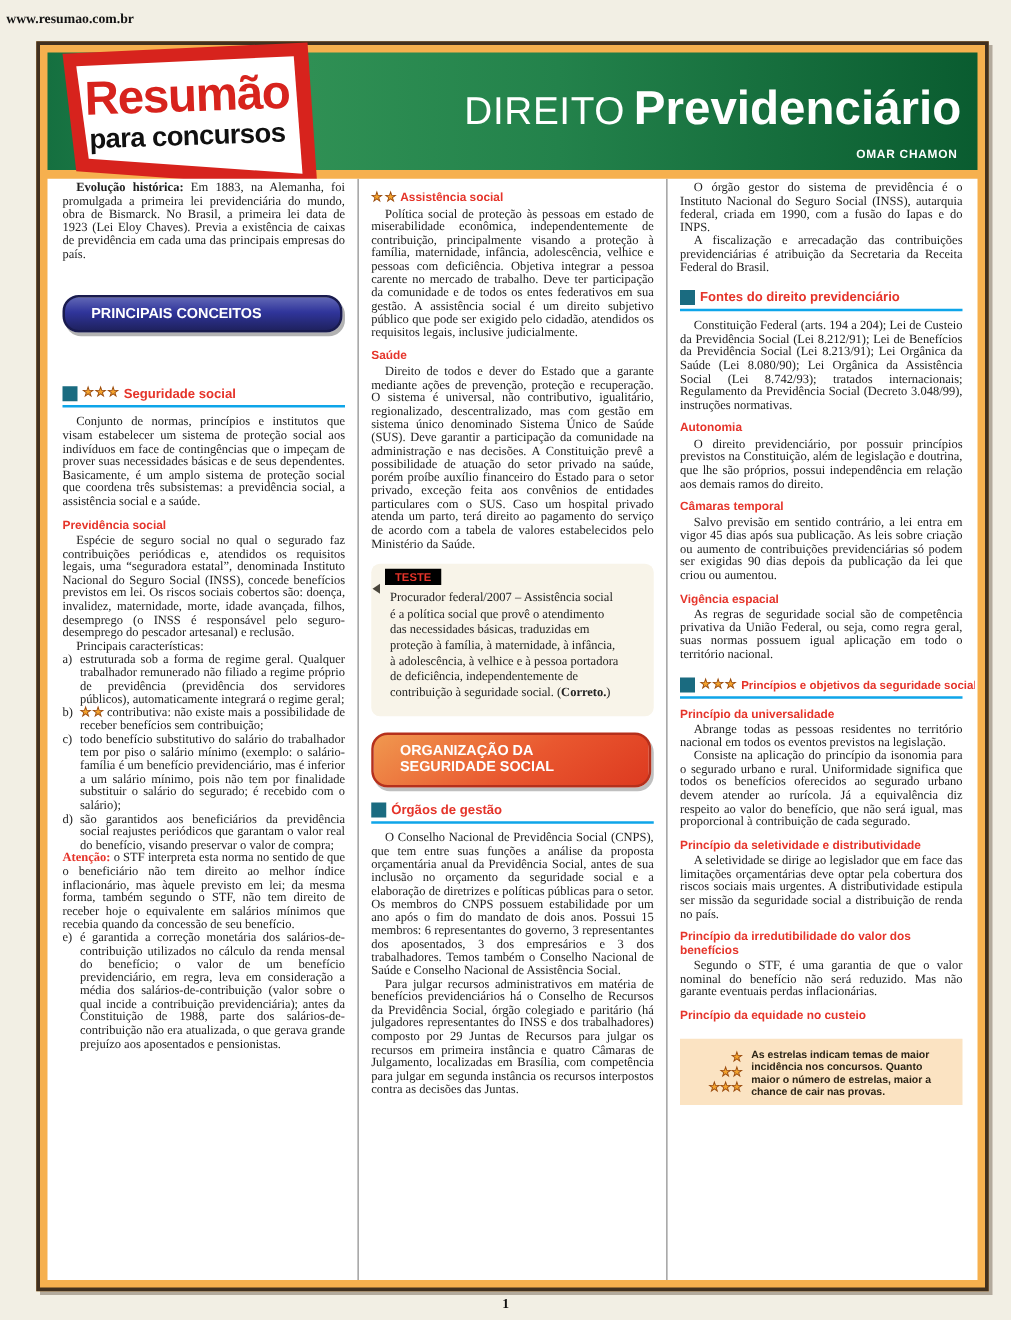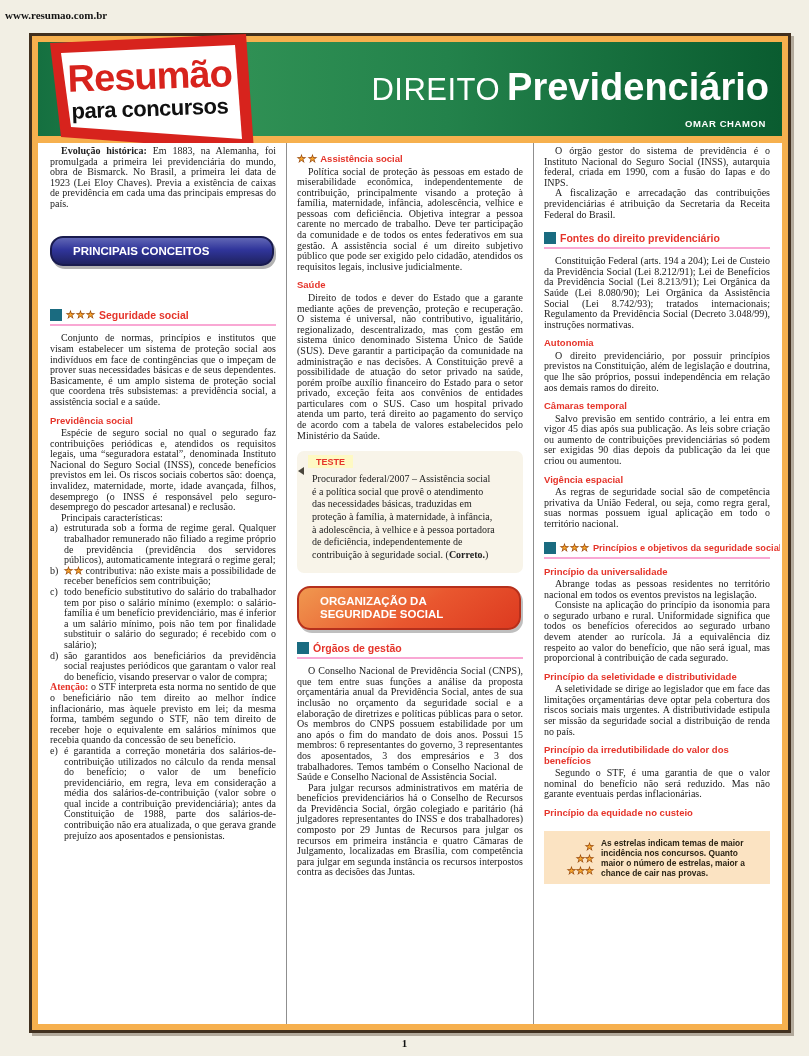--- a/index.html
+++ b/index.html
@@ -41,21 +41,21 @@
   p.body { font:10px/10.6px "Liberation Serif", serif; text-align:justify; color:#212121; margin:0; }
   .ind { text-indent:11px; }
   .lead { font-weight:bold; }
   .red-lead { font-weight:bold; color:#e5342a; }
 
   .sub { font:bold 9.5px/10.5px "Liberation Sans", sans-serif; color:#e5342a; margin:8px 0 2px; }
   .sub .star { margin-right:1px; }
 
   .sechead {
     display:flex; align-items:center; gap:4px;
-    border-bottom:2px solid #f9a8d4; padding:1px 0 3px; margin:11px 0 7px;
+    border-bottom:2px solid #0ea5e9; padding:1px 0 3px; margin:11px 0 7px;
   }
   .sq { width:12px; height:12px; background:#1a6b80; flex:none; }
   .sectitle { font:bold 10.5px "Liberation Sans", sans-serif; color:#e5342a; white-space:nowrap; }
   .sechead.small .sectitle { font-size:9.2px; }
   .stars { display:inline-flex; gap:1px; }
   .star { font-size:10px; color:#f5a42d; -webkit-text-stroke:.7px #9a4c0f; line-height:1;
     font-family:"DejaVu Sans", sans-serif; }
 
   .pill {
     border-radius:13px; color:#fff; font:bold 11.5px/1.12 "Liberation Sans", sans-serif;
@@ -66,21 +66,21 @@
     margin:26px 2px 42px 0; }
   .pill-orange { background:linear-gradient(145deg,#f0984f 0%,#e9572f 55%,#dd3a20 100%);
     border-color:#b5301c; margin:13px 2px 4px 0; box-shadow:2px 3px 0 rgba(0,0,0,.25); }
 
   .li { position:relative; padding-left:14px; margin:0; }
   .li .marker { position:absolute; left:0; top:0; }
 
   .atencao { margin:6px 0 6px 13px; text-align:left; line-height:11.6px; }
 
   .teste { position:relative; background:#f8f4e9; border-radius:7px; margin:10px 0 2px; padding:22px 12px 12px 15px; }
-  .teste-tab { position:absolute; top:4px; left:11px; background:#fef9c3; color:#e5342a;
+  .teste-tab { position:absolute; top:4px; left:11px; background:#000000; color:#e5342a;
     font:bold 9px "Liberation Sans", sans-serif; padding:2px 8px 1px; }
   .teste-ptr { position:absolute; left:1px; top:16px; width:0; height:0;
     border:4px solid transparent; border-right:6px solid #4a463c; border-left:none; }
   .teste-text { font:10px/12.6px "Liberation Serif", serif; color:#222; margin:0; width:92%; text-align:left; }
 
   .legend { display:flex; gap:7px; background:#fbe3c2; padding:7px 8px 6px; margin-top:12px; align-items:center; }
   .legend-stars { text-align:right; line-height:9px; flex:none; width:42px; }
   .legend-text { font:bold 8.4px/10px "Liberation Sans", sans-serif; color:#2b2416; text-align:left; }
 
   .footer-page { position:absolute; left:0; right:0; bottom:7px; text-align:center;

